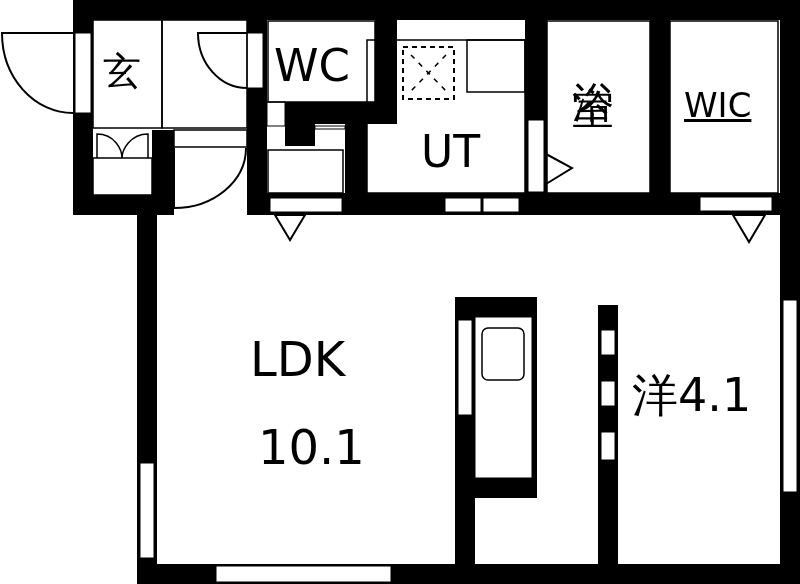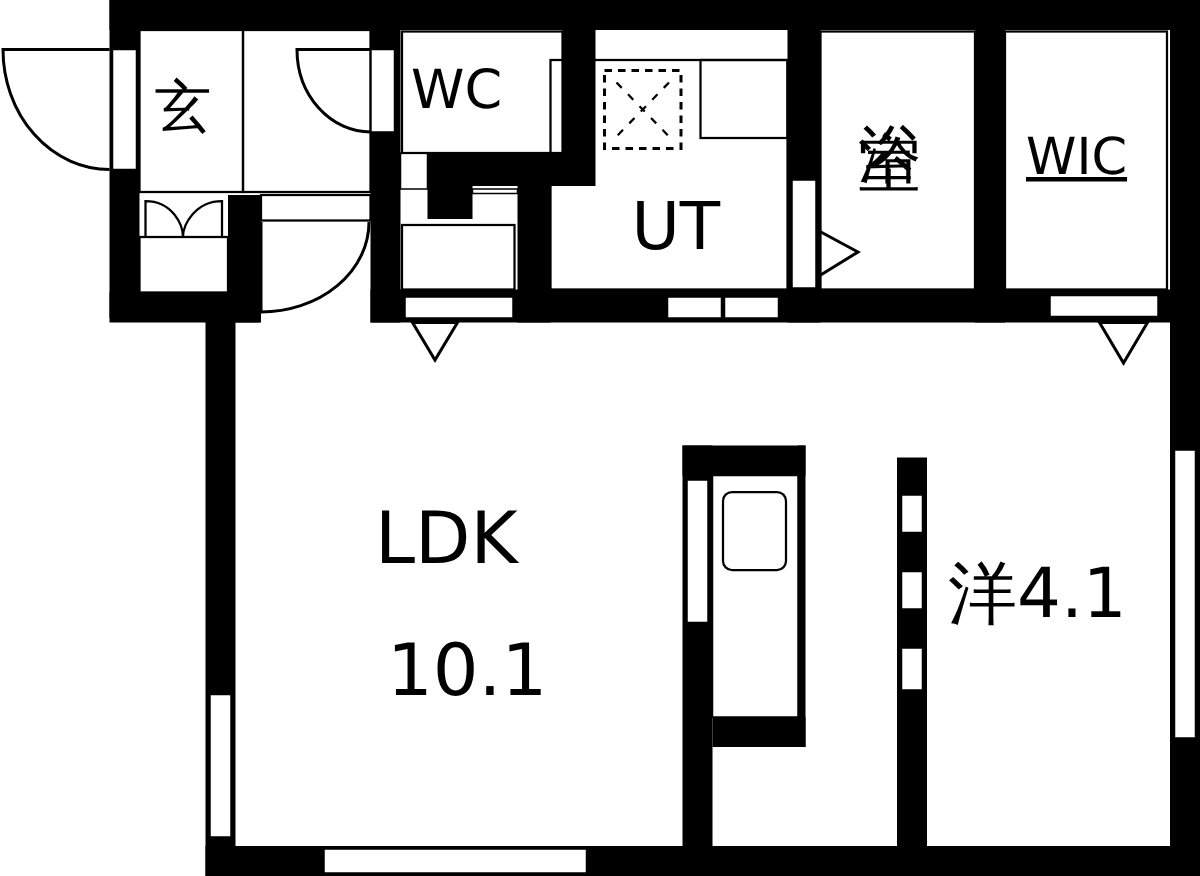--- a/index.html
+++ b/index.html
@@ -105,19 +105,19 @@
   </g>
 
   <g>
     <path class="thin" d="M275 215 L305 215 L290 240 Z"></path>
     <path class="thin" d="M546 154 L572 168 L546 184"></path>
     <path class="thin" d="M733 215 L765 215 L749 242 Z"></path>
   </g>
 </svg>
 
 <div class="lbl" style="left:103px; top:52px; font-size:38px;">玄</div>
-<div class="lbl" style="left:274px; top:43px; font-size:36px;">WC</div>
+<div class="lbl" style="left:274px; top:43px; font-size:45px;">WC</div>
 <div class="lbl" style="left:421px; top:130px; font-size:44px;">UT</div>
 <div class="lbl lbl-v" style="left:572px; top:48px; font-size:42px;">浴室</div>
 <div class="lbl" style="left:684px; top:88px; font-size:34px;text-decoration:underline;">WIC</div>
 <div class="lbl" style="left:250px; top:335px; font-size:48px;">LDK</div>
 <div class="lbl" style="left:258px; top:397px; font-size:48px;margin-top:26px;">10.1</div>
 <div class="lbl" style="left:632px; top:372px; font-size:46px;">洋4.1</div>
 
 </body></html>

